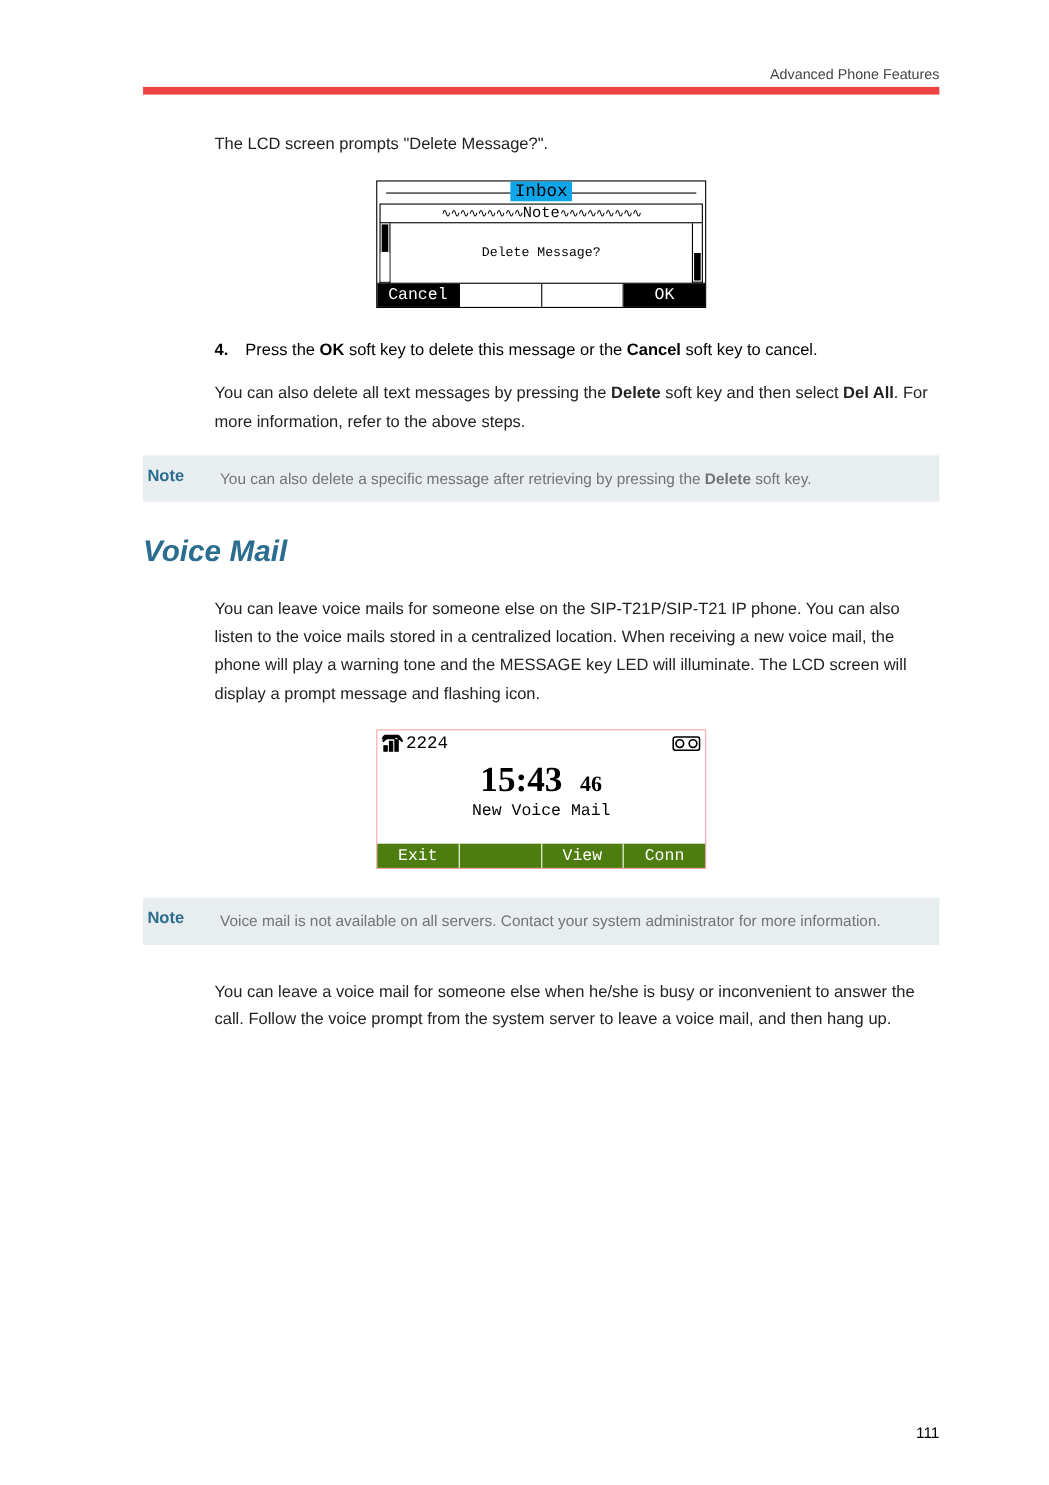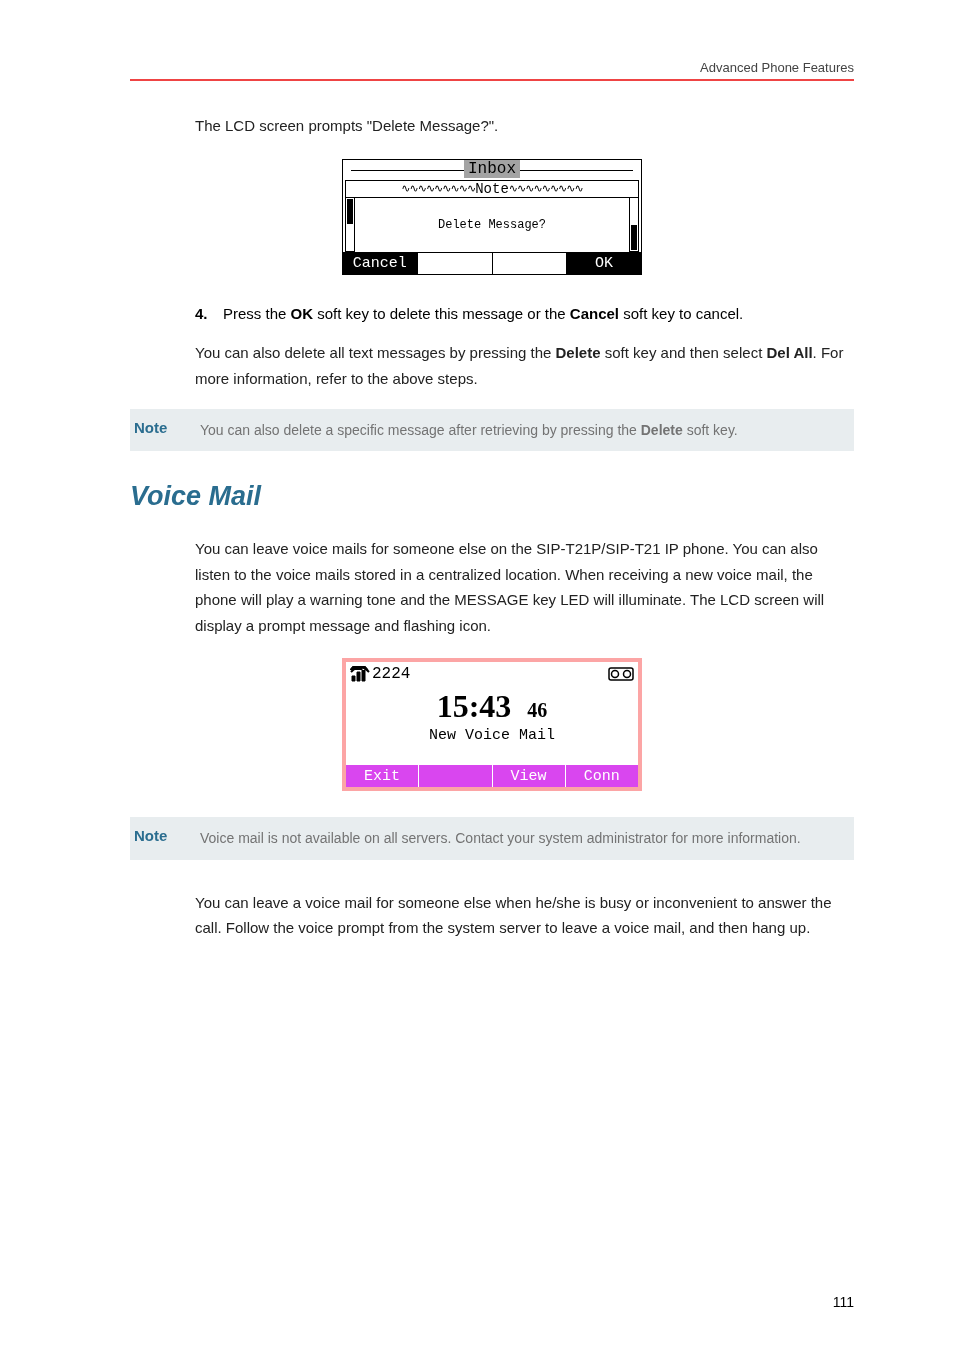--- a/index.html
+++ b/index.html
@@ -8,21 +8,21 @@
     font-family: "Segoe UI", Arial, sans-serif;
     width: 954px;
     height: 1350px;
     position: relative;
     color: #000;
   }
   .page {
     padding: 60px 100px 40px 130px;
   }
   .header-line {
-    border-bottom: 2px solid #ef4444;
+    border-bottom: 7px solid #ef4444;
     padding-bottom: 4px;
     text-align: right;
     font-size: 13px;
     color: #444;
     margin-bottom: 32px;
   }
   .body-text {
     font-size: 15px;
     line-height: 1.7;
     margin-left: 65px;
@@ -44,21 +44,21 @@
   }
   .lcd1-title-line {
     border-top: 1px solid #000;
     position: absolute;
     left: 8px; right: 8px; top: 10px;
   }
   .lcd1-title-text {
     position: absolute;
     left: 50%; top: 0;
     transform: translateX(-50%);
-    background: #a3a3a3;
+    background: #0ea5e9;
     padding: 0 4px;
     font-family: "Courier New", monospace;
     font-size: 16px;
   }
   .lcd1-noterow {
     display: flex;
     align-items: center;
     justify-content: center;
     border: 1px solid #000;
     margin: 0 2px;
@@ -144,21 +144,21 @@
   }
   h2.section {
     color: #2a6d8f;
     font-size: 27px;
     font-weight: bold;
     margin: 18px 0 24px 0;
     font-style: italic;
   }
   .lcd2 {
     width: 300px;
-    border: 4px solid #fca5a5;
+    border: 1px solid #fca5a5;
   }
   .lcd2-status {
     display: flex;
     justify-content: space-between;
     align-items: center;
     padding: 2px 4px 0 4px;
     height: 22px;
   }
   .sig-icon svg, .vm-icon svg { display:block; }
   .lcd2-ext {
@@ -179,21 +179,21 @@
     margin-left: 16px;
   }
   .lcd2-line {
     text-align: center;
     font-family: "Courier New", monospace;
     font-size: 15px;
     padding-bottom: 21px;
   }
   .lcd2-softkeys {
     display: flex;
-    background: #d946ef;
+    background: #4d7c0f;
     height: 22px;
   }
   .lcd2-sk {
     flex: 1;
     color: #fff;
     font-family: "Courier New", monospace;
     font-size: 15px;
     display: flex;
     align-items: center;
     justify-content: center;

